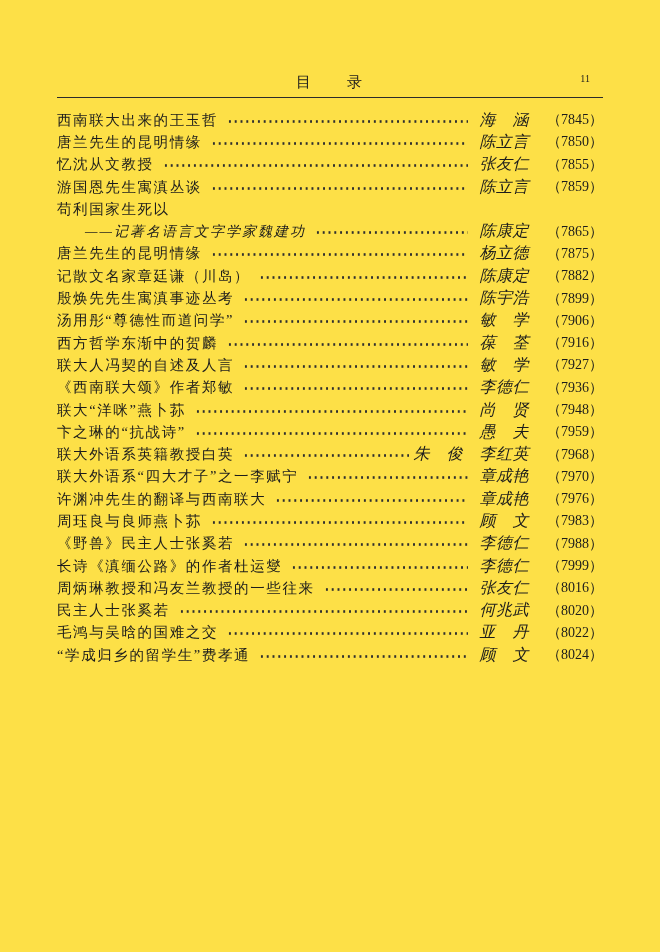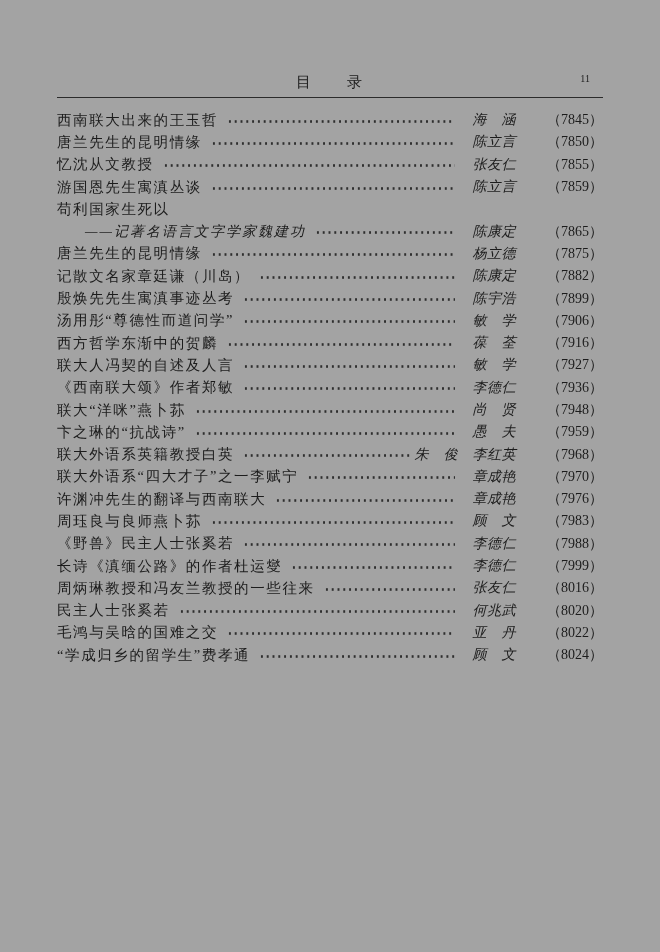--- a/index.html
+++ b/index.html
@@ -6,21 +6,21 @@
     margin: 0;
     padding: 0;
     width: 660px;
     height: 952px;
     background: #fafafa;
     overflow: hidden;
   }
   .page {
     position: absolute;
     inset: 0;
-    background: #a3a3a3;
+    background: #fde047;
     font-family: "Liberation Serif", "DejaVu Serif", serif;
     color: #1c1c1c;
   }
   .header {
     position: absolute;
     top: 73px;
     left: 57px;
     right: 57px;
     height: 20px;
   }
@@ -75,26 +75,26 @@
     min-width: 8px;
     height: 5px;
     margin: 2px 5px 0 9px;
     background-image: radial-gradient(circle, #2e2e2e 1.05px, transparent 1.35px);
     background-size: 5.8px 5px;
     background-repeat: repeat-x;
     background-position: 0 50%;
   }
   .author {
     font-style: italic;
-    font-size: 14px;
+    font-size: 16px;
     letter-spacing: 0.5px;
     white-space: pre;
     min-width: 56px;
     text-align: right;
-    margin-right: 21px;
+    margin-right: 8px;
   }
   .pagenum {
     white-space: pre;
     font-size: 14px;
     letter-spacing: 0;
     width: 66px;
     text-align: right;
   }
 </style>
 </head>

